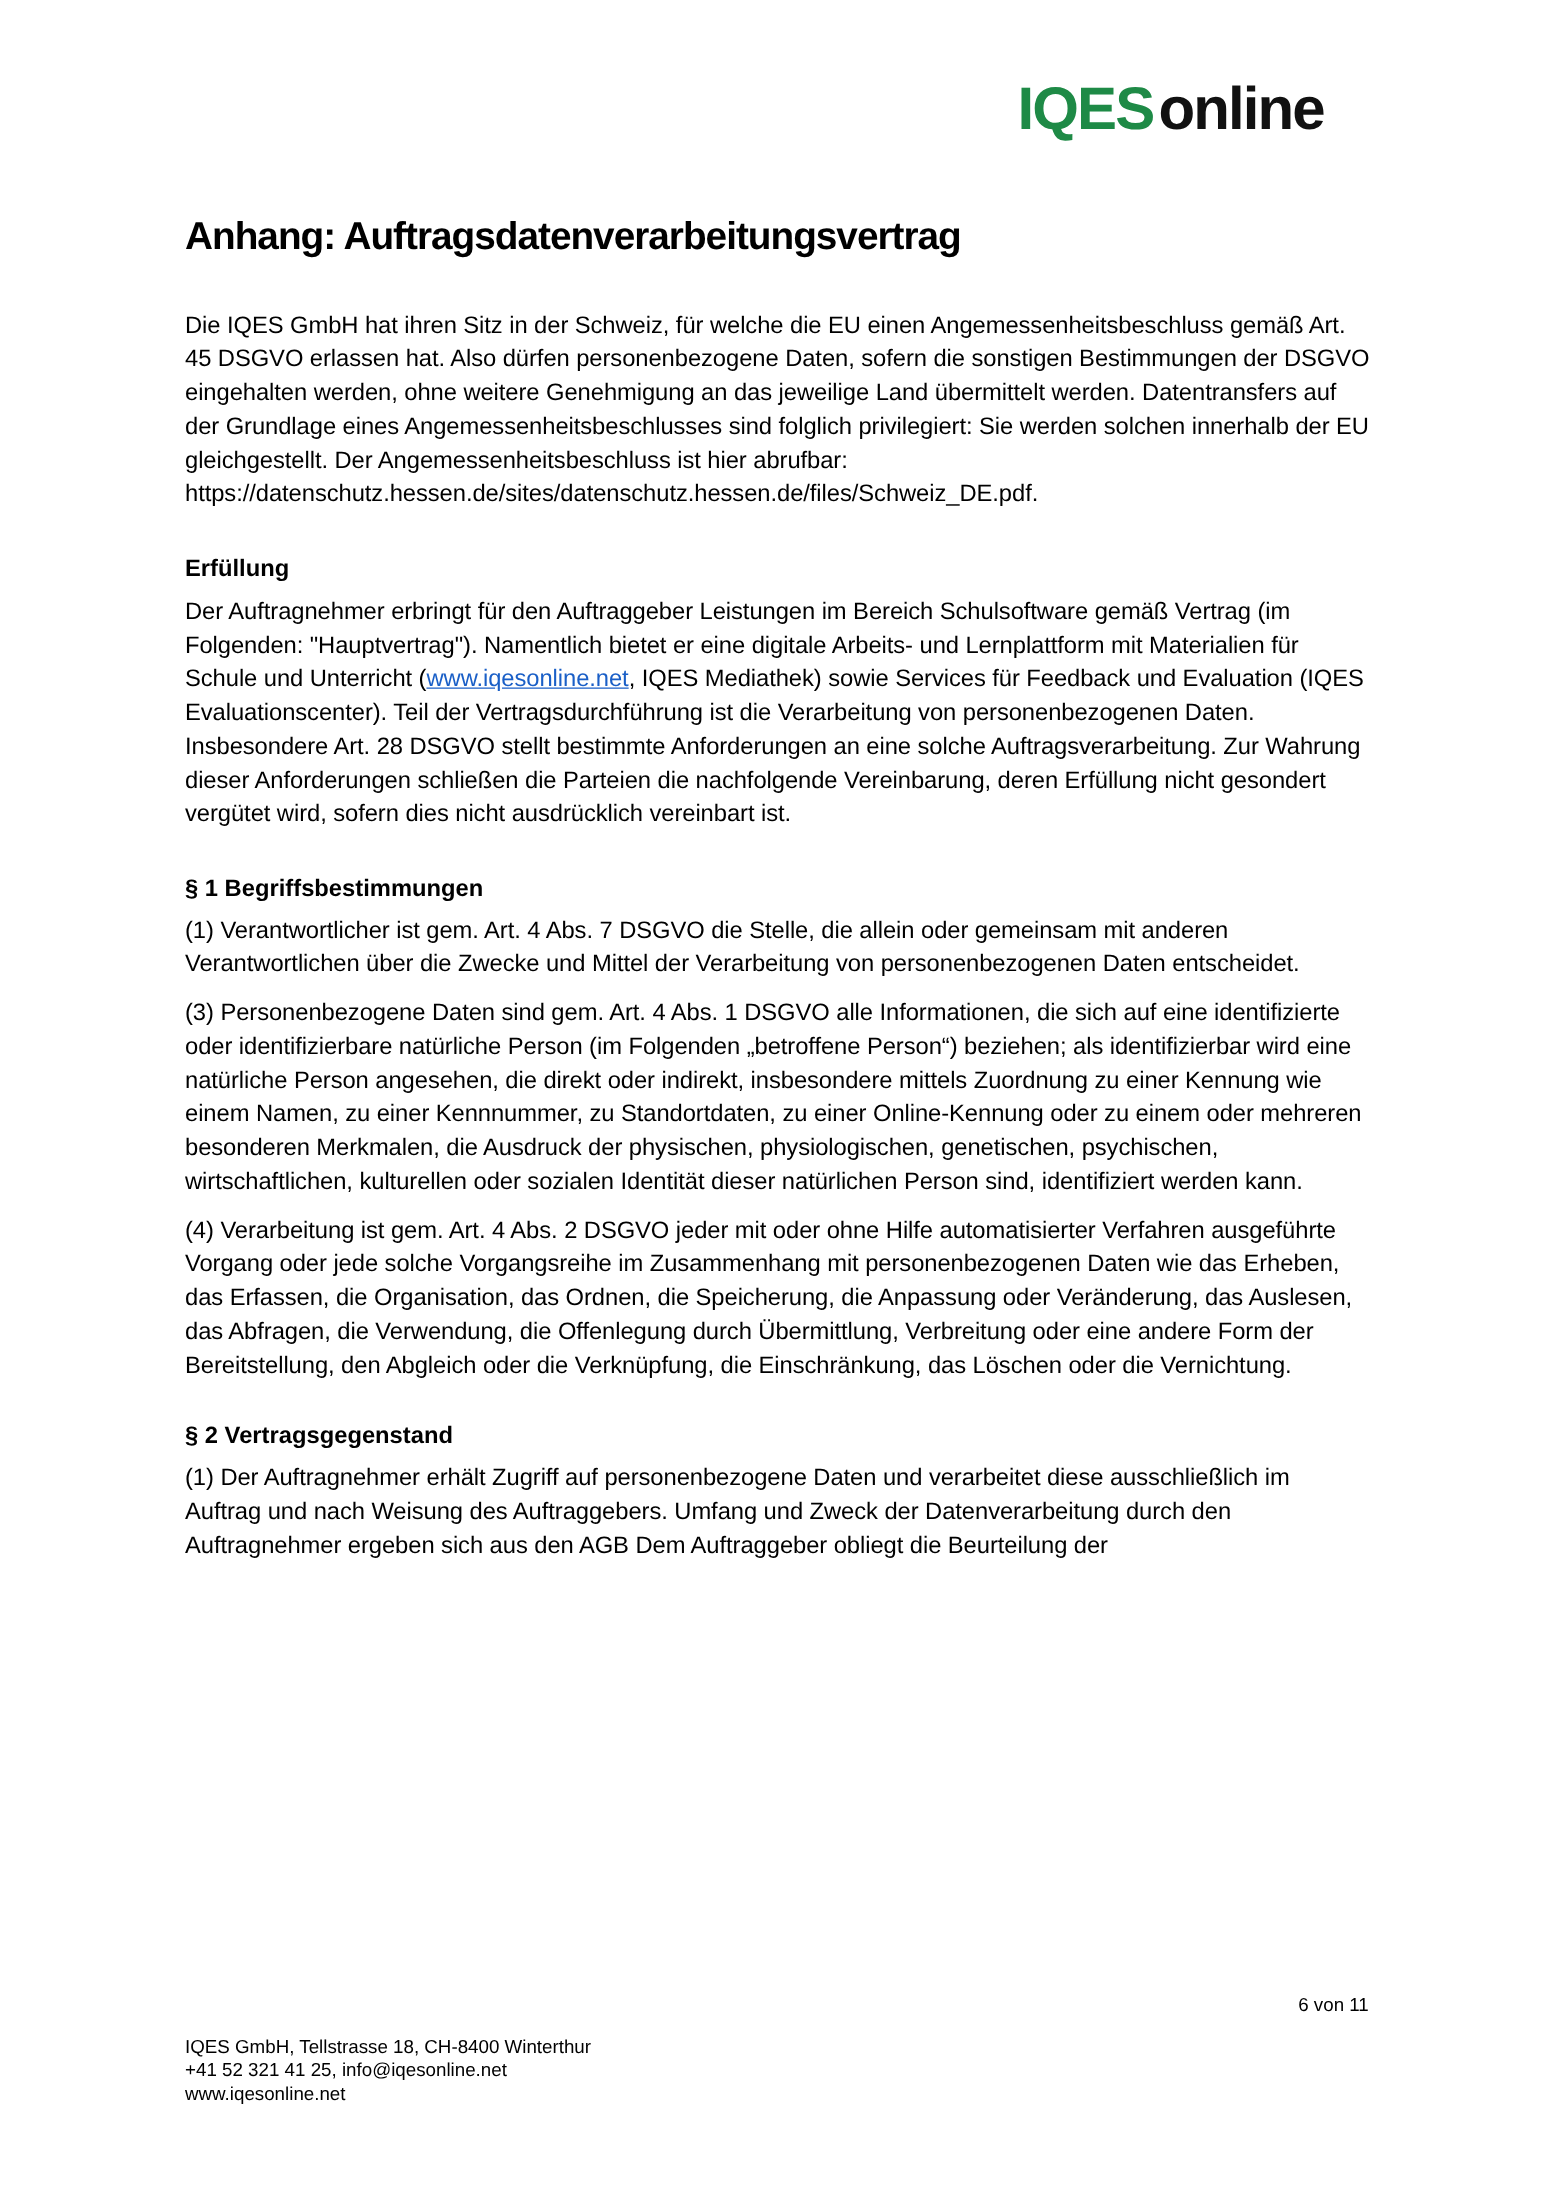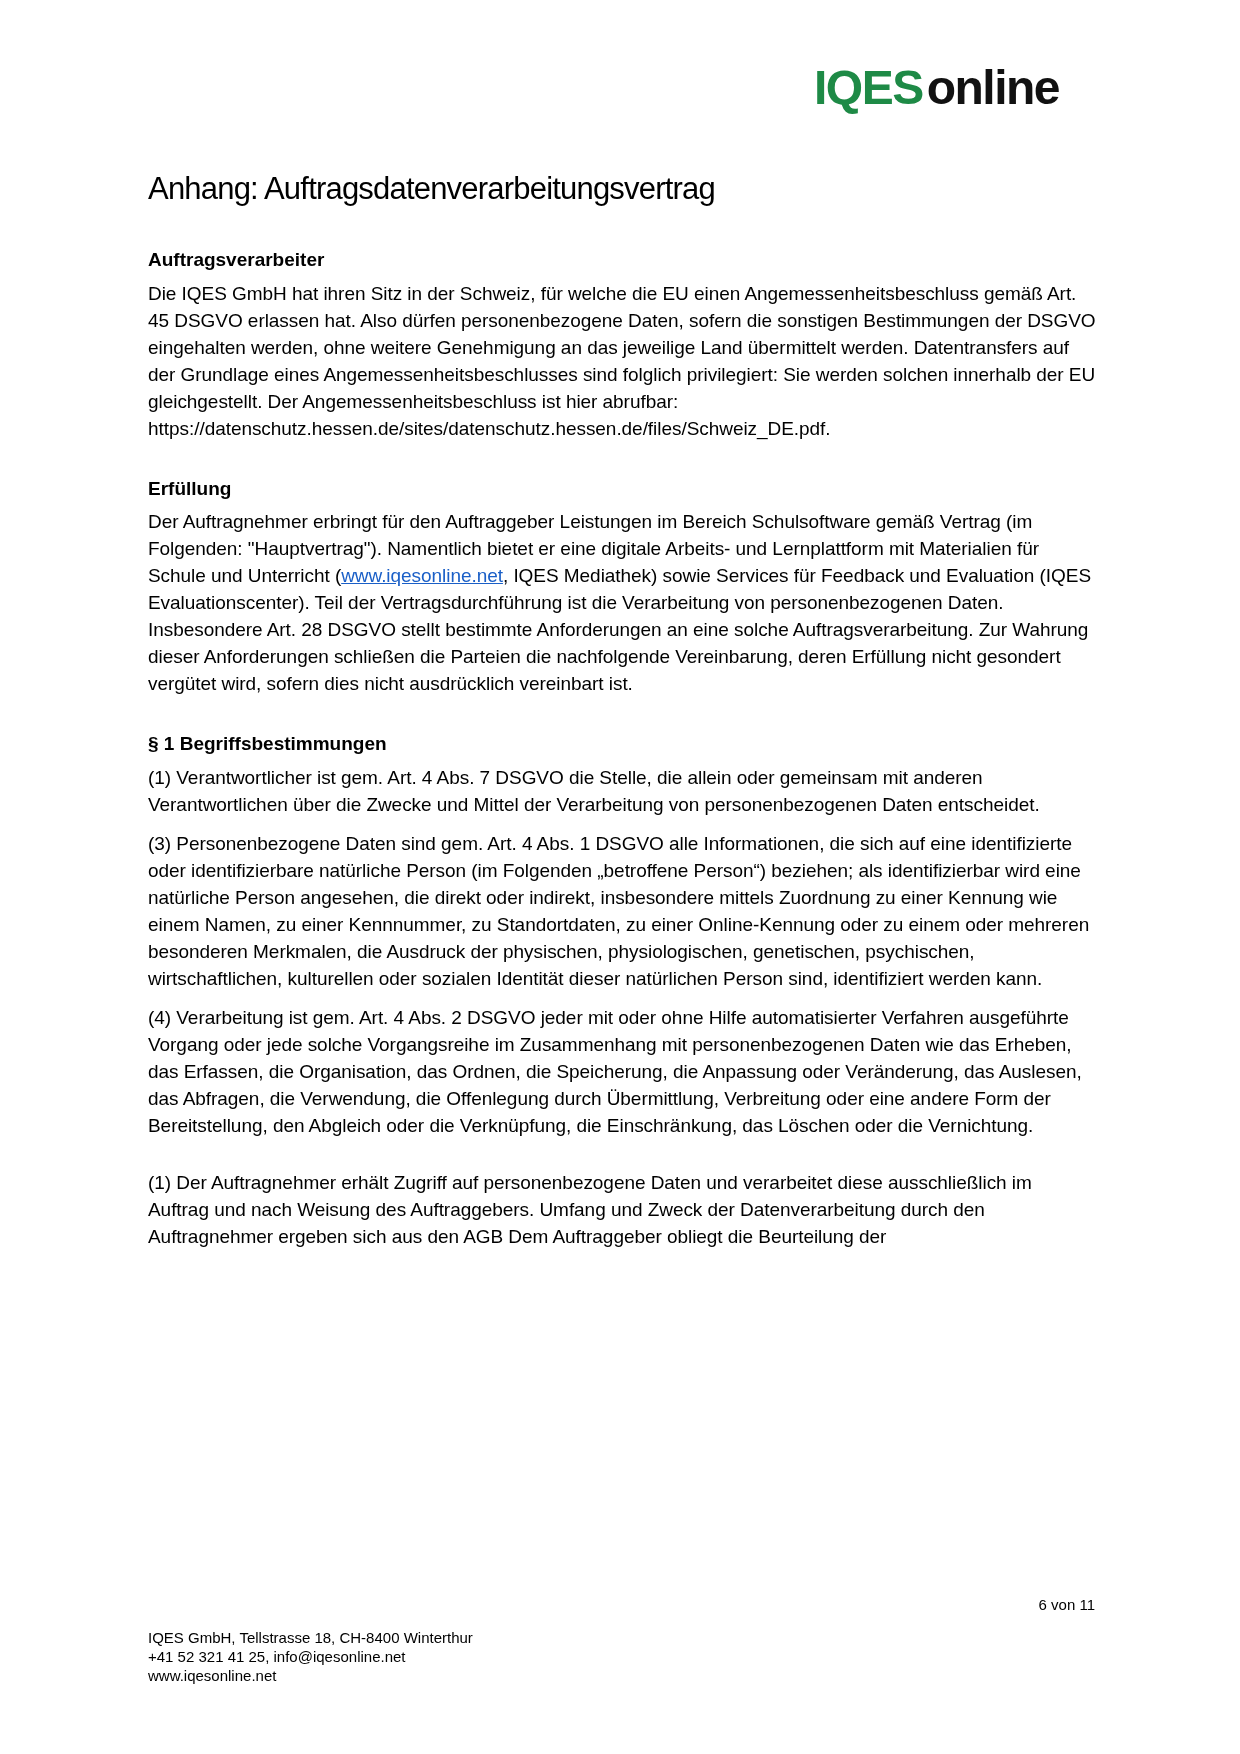--- a/index.html
+++ b/index.html
@@ -3,57 +3,57 @@
 <meta charset="utf-8">
 <style>
   html, body { margin: 0; padding: 0; background: #ffffff; }
   body { width: 1240px; height: 1754px; position: relative; overflow: hidden;
          font-family: "Liberation Sans", sans-serif; color: #000; }
   .logo { position: absolute; top: 64px; left: 814px; font-size: 48px; letter-spacing: -1.5px;
           line-height: 1; font-family: "Liberation Sans", sans-serif; font-weight: bold; }
   .logo .brand { color: #1e8a46; }
   .logo .suffix { color: #111; margin-left: 4px; }
   .content { position: absolute; left: 148px; top: 170px; width: 948px; }
-  h1 { font-size: 31px; font-weight: normal; letter-spacing: -0.8px; margin: 0 0 40px 0; line-height: 1.2; }
+  h1 { font-size: 31px; font-weight: bold; letter-spacing: -0.8px; margin: 0 0 40px 0; line-height: 1.2; }
   h2 { font-size: 19px; font-weight: bold; margin: 0 0 6px 0; line-height: 1.4; }
   p { font-size: 19px; line-height: 27px; margin: 0; letter-spacing: -0.05px; }
   .section { margin-bottom: 34px; }
   .num-para { margin-bottom: 12px; }
   a.link { color: #1a5fc7; text-decoration: underline; }
   .footer { position: absolute; left: 148px; top: 1628px; font-size: 15px; line-height: 19px; }
   .page-num { position: absolute; right: 145px; top: 1596px; font-size: 15px; }
 </style>
 </head>
 <body>
 
 <div class="logo">
   <span class="brand">IQES</span><span class="suffix">online</span>
 </div>
 
 <div class="content">
   <h1>Anhang: Auftragsdatenverarbeitungsvertrag</h1>
 
   <div class="section">
-    <h2>Auftragsverarbeiter</h2>
     <p>Die IQES GmbH hat ihren Sitz in der Schweiz, für welche die EU einen Angemessenheitsbeschluss gemäß Art. 45 DSGVO erlassen hat. Also dürfen personenbezogene Daten, sofern die sonstigen Bestimmungen der DSGVO eingehalten werden, ohne weitere Genehmigung an das jeweilige Land übermittelt werden. Datentransfers auf der Grundlage eines Angemessenheitsbeschlusses sind folglich privilegiert: Sie werden solchen innerhalb der EU gleichgestellt. Der Angemessenheitsbeschluss ist hier abrufbar: https://datenschutz.hessen.de/sites/datenschutz.hessen.de/files/Schweiz_DE.pdf.</p>
   </div>
 
   <div class="section">
     <h2>Erfüllung</h2>
     <p><span>Der Auftragnehmer erbringt für den Auftraggeber Leistungen im Bereich Schulsoftware gemäß Vertrag (im Folgenden: "Hauptvertrag"). Namentlich bietet er eine digitale Arbeits- und Lernplattform mit Materialien für Schule und Unterricht (</span><a class="link" href="#">www.iqesonline.net</a><span>, IQES Mediathek) sowie Services für Feedback und Evaluation (IQES Evaluationscenter). Teil der Vertragsdurchführung ist die Verarbeitung von personenbezogenen Daten. Insbesondere Art. 28 DSGVO stellt bestimmte Anforderungen an eine solche Auftragsverarbeitung. Zur Wahrung dieser Anforderungen schließen die Parteien die nachfolgende Vereinbarung, deren Erfüllung nicht gesondert vergütet wird, sofern dies nicht ausdrücklich vereinbart ist.</span></p>
   </div>
 
   <div class="section">
     <h2>§ 1  Begriffsbestimmungen</h2>
     <p class="num-para">(1) Verantwortlicher ist gem. Art. 4 Abs. 7 DSGVO die Stelle, die allein oder gemeinsam mit anderen Verantwortlichen über die Zwecke und Mittel der Verarbeitung von personenbezogenen Daten entscheidet.</p>
     <p class="num-para">(3) Personenbezogene Daten sind gem. Art. 4 Abs. 1 DSGVO alle Informationen, die sich auf eine identifizierte oder identifizierbare natürliche Person (im Folgenden „betroffene Person“) beziehen; als identifizierbar wird eine natürliche Person angesehen, die direkt oder indirekt, insbesondere mittels Zuordnung zu einer Kennung wie einem Namen, zu einer Kennnummer, zu Standortdaten, zu einer Online-Kennung oder zu einem oder mehreren besonderen Merkmalen, die Ausdruck der physischen, physiologischen, genetischen, psychischen, wirtschaftlichen, kulturellen oder sozialen Identität dieser natürlichen Person sind, identifiziert werden kann.</p>
     <p class="num-para">(4) Verarbeitung ist gem. Art. 4 Abs. 2 DSGVO jeder mit oder ohne Hilfe automatisierter Verfahren ausgeführte Vorgang oder jede solche Vorgangsreihe im Zusammenhang mit personenbezogenen Daten wie das Erheben, das Erfassen, die Organisation, das Ordnen, die Speicherung, die Anpassung oder Veränderung, das Auslesen, das Abfragen, die Verwendung, die Offenlegung durch Übermittlung, Verbreitung oder eine andere Form der Bereitstellung, den Abgleich oder die Verknüpfung, die Einschränkung, das Löschen oder die Vernichtung.</p>
   </div>
 
   <div class="section" style="margin-top:-4px">
+    <h2>§ 2  Vertragsgegenstand</h2>
     <p class="num-para">(1) Der Auftragnehmer erhält Zugriff auf personenbezogene Daten und verarbeitet diese ausschließlich im Auftrag und nach Weisung des Auftraggebers. Umfang und Zweck der Datenverarbeitung durch den Auftragnehmer ergeben sich aus den AGB Dem Auftraggeber obliegt die Beurteilung der</p>
   </div>
 </div>
 
 <div class="footer">
   <div>IQES GmbH, Tellstrasse 18, CH-8400 Winterthur</div>
   <div>+41 52 321 41 25, info@iqesonline.net</div>
   <div>www.iqesonline.net</div>
 </div>
 <div class="page-num">6 von 11</div>

